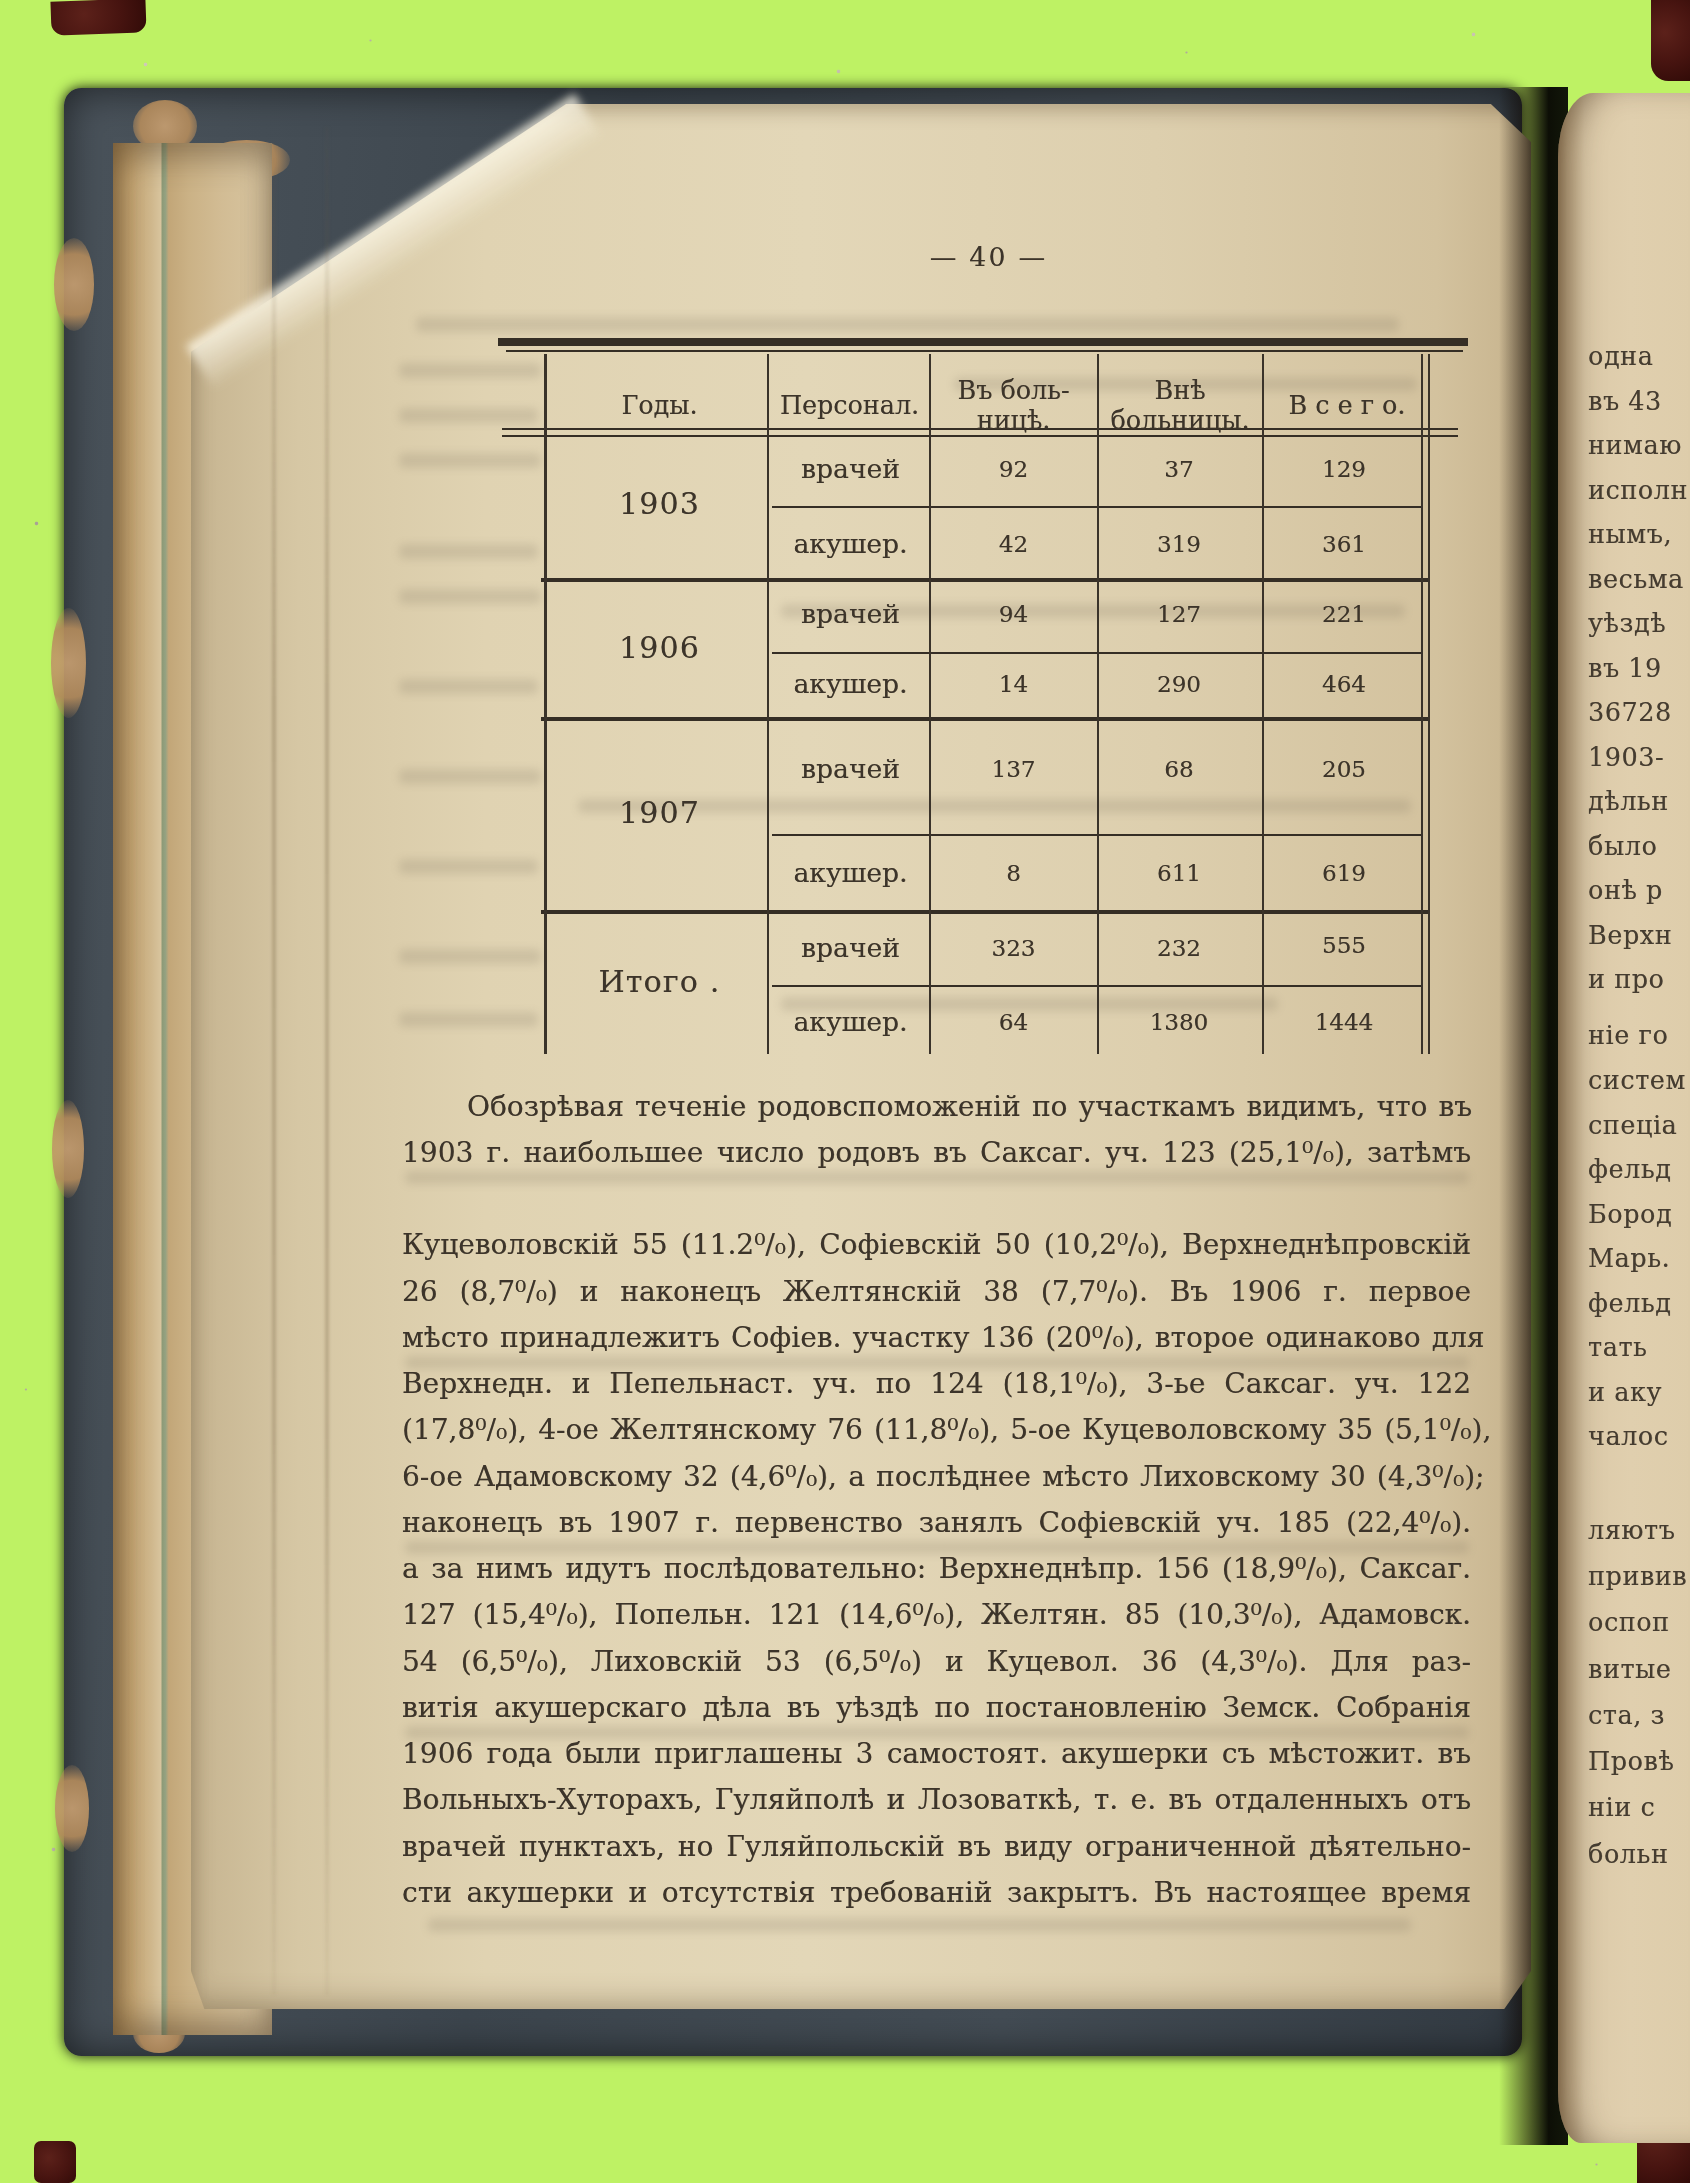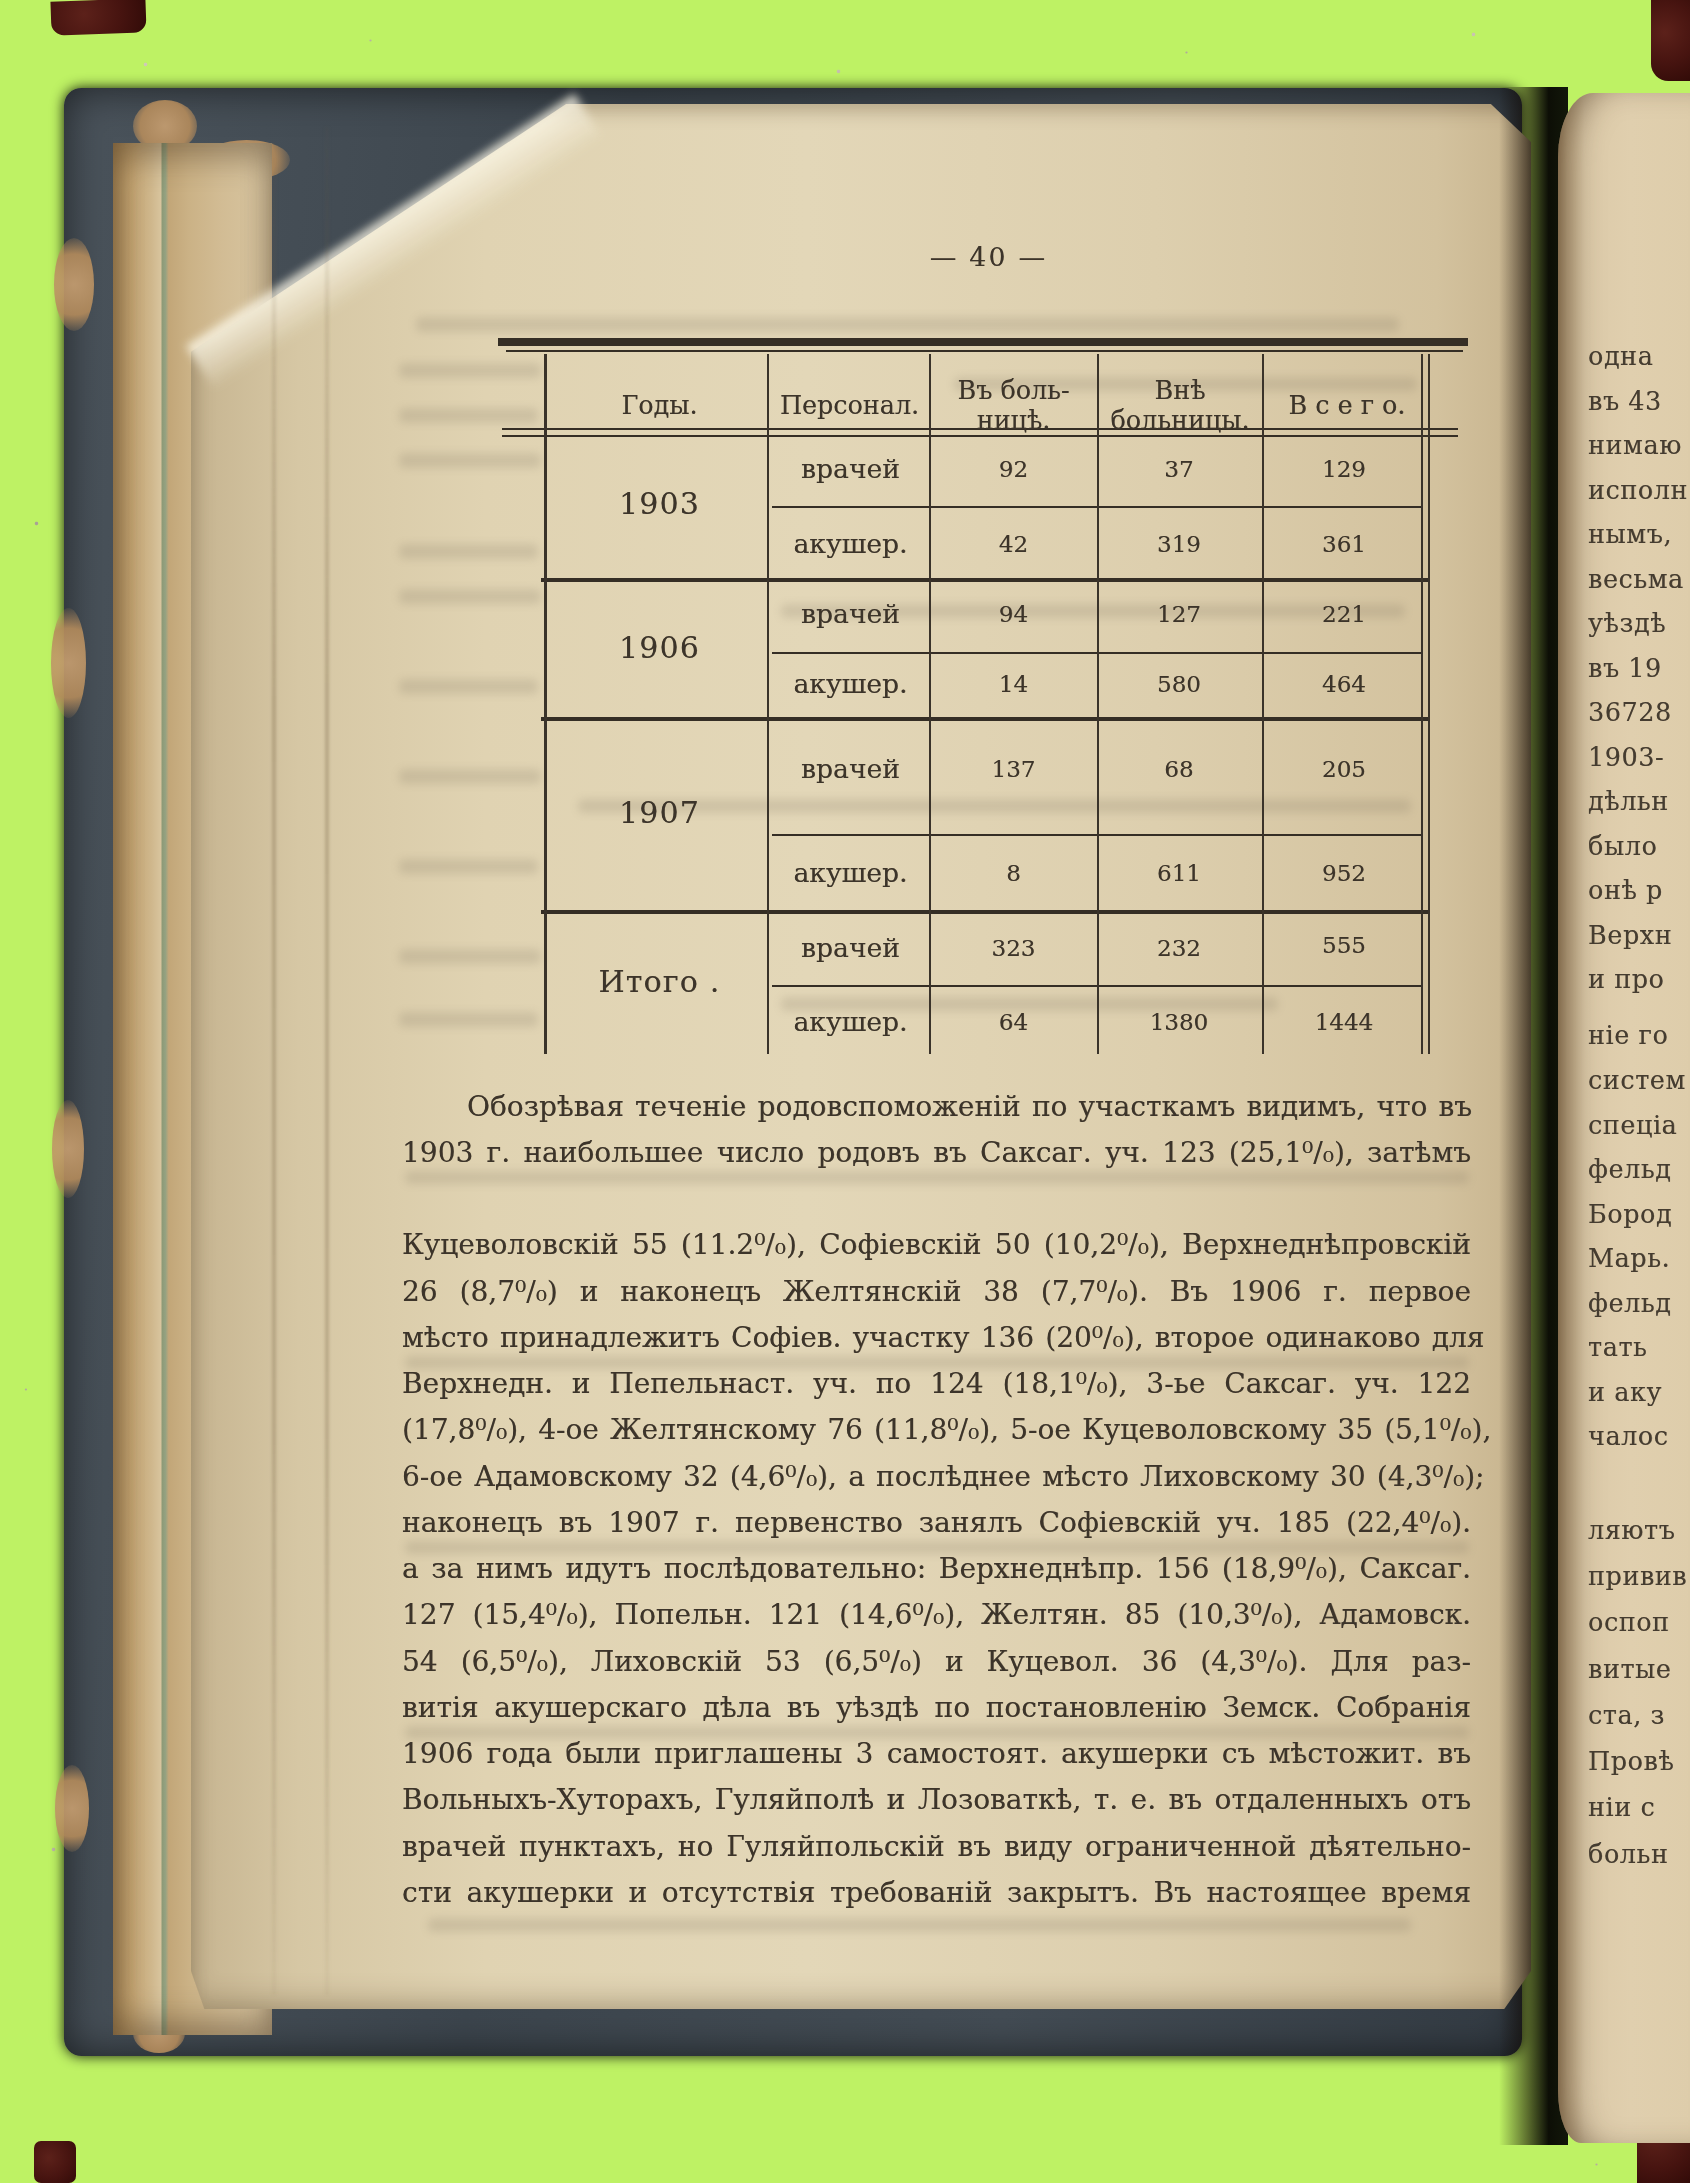--- a/index.html
+++ b/index.html
@@ -178,32 +178,32 @@
   <div class="cell c-out ink" style="top:523px;">319</div>
   <div class="cell c-tot ink" style="top:523px;">361</div>
 
   <div class="cell c-pers ink" style="top:593px;">врачей</div>
   <div class="cell c-in ink" style="top:593px;">94</div>
   <div class="cell c-out ink" style="top:593px;">127</div>
   <div class="cell c-tot ink" style="top:593px;">221</div>
 
   <div class="cell c-pers ink" style="top:663px;">акушер.</div>
   <div class="cell c-in ink" style="top:663px;">14</div>
-  <div class="cell c-out ink" style="top:663px;">580</div>
+  <div class="cell c-out ink" style="top:663px;">290</div>
   <div class="cell c-tot ink" style="top:663px;">464</div>
 
   <div class="cell c-pers ink" style="top:748px;">врачей</div>
   <div class="cell c-in ink" style="top:748px;">137</div>
   <div class="cell c-out ink" style="top:748px;">68</div>
   <div class="cell c-tot ink" style="top:748px;">205</div>
 
   <div class="cell c-pers ink" style="top:852px;">акушер.</div>
   <div class="cell c-in ink" style="top:852px;">8</div>
   <div class="cell c-out ink" style="top:852px;">611</div>
-  <div class="cell c-tot ink" style="top:852px;">952</div>
+  <div class="cell c-tot ink" style="top:852px;">619</div>
 
   <div class="cell c-pers ink" style="top:927px;">врачей</div>
   <div class="cell c-in ink" style="top:927px;">323</div>
   <div class="cell c-out ink" style="top:927px;">232</div>
   <div class="cell c-tot ink" style="top:924px;">555</div>
 
   <div class="cell c-pers ink" style="top:1001px;">акушер.</div>
   <div class="cell c-in ink" style="top:1001px;">64</div>
   <div class="cell c-out ink" style="top:1001px;">1380</div>
   <div class="cell c-tot ink" style="top:1001px;">1444</div>

